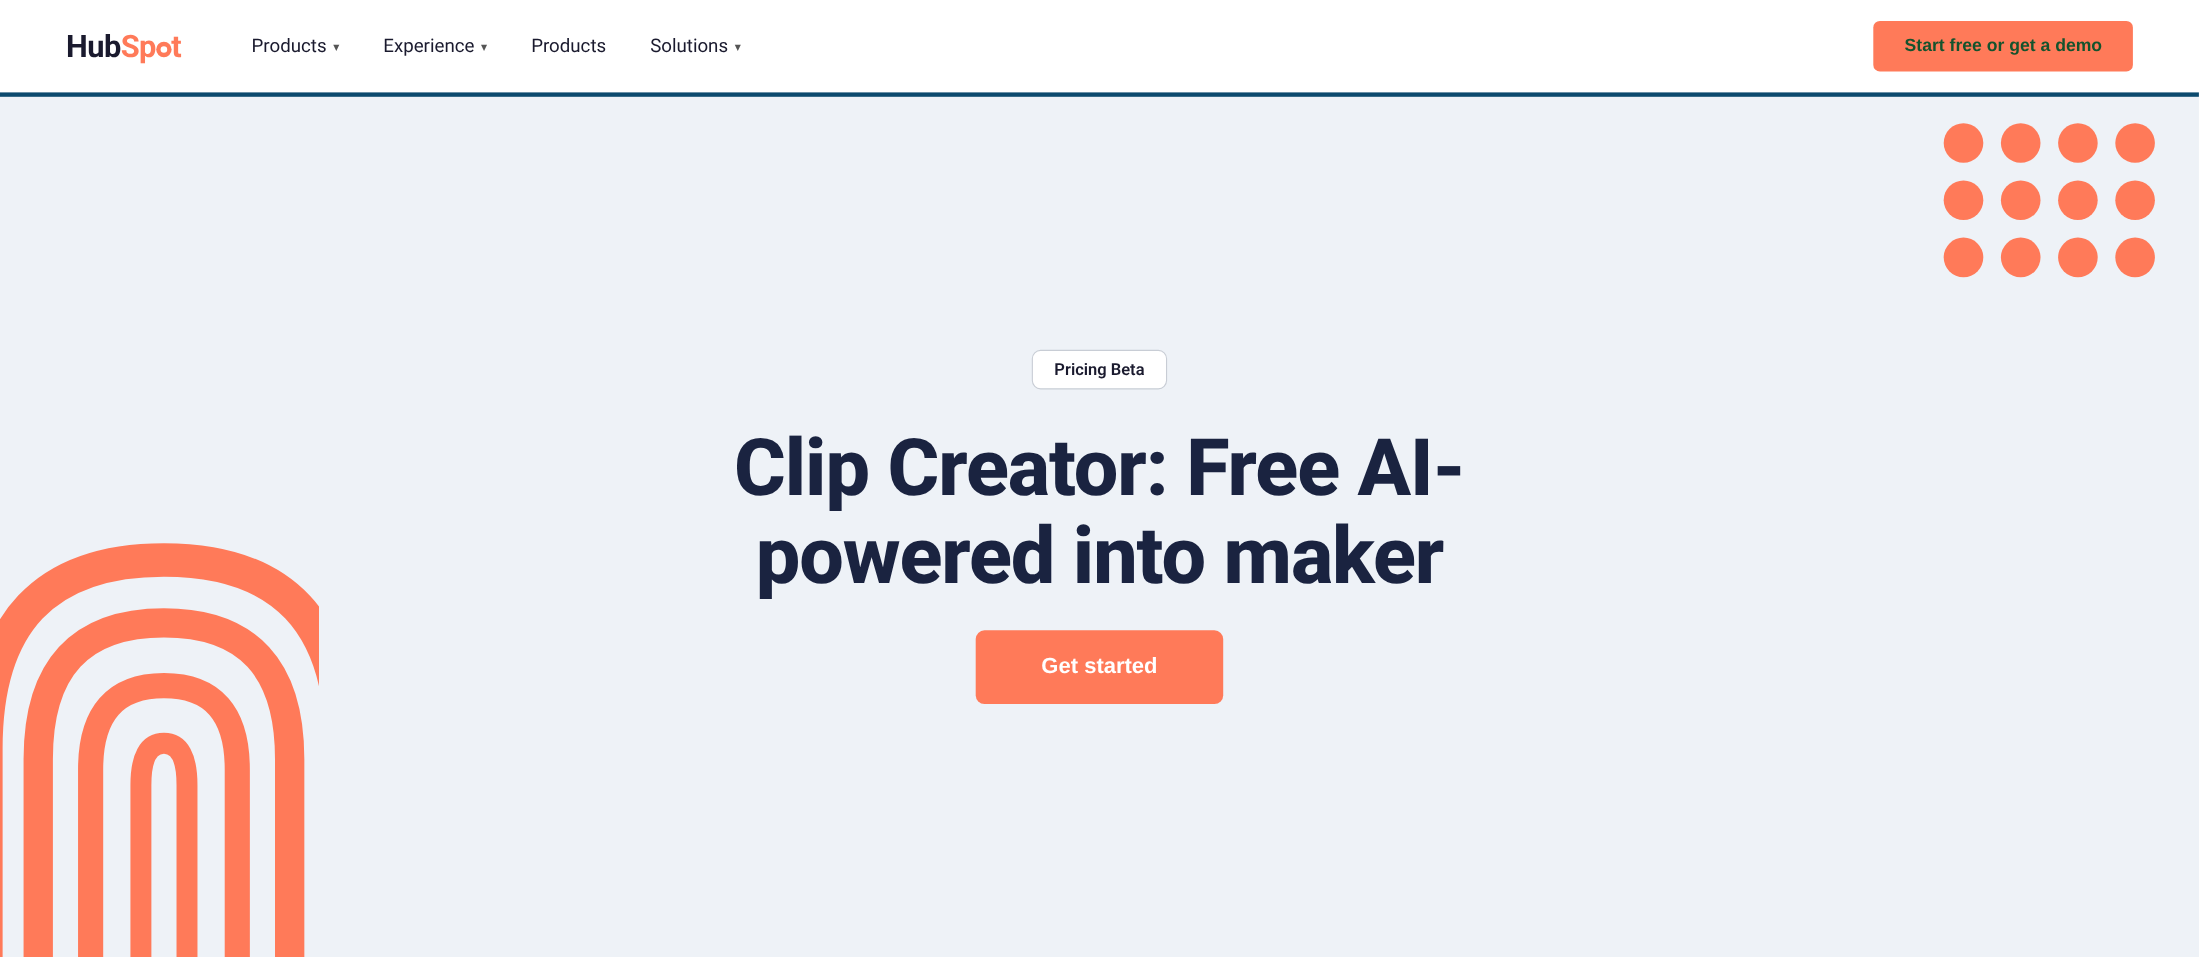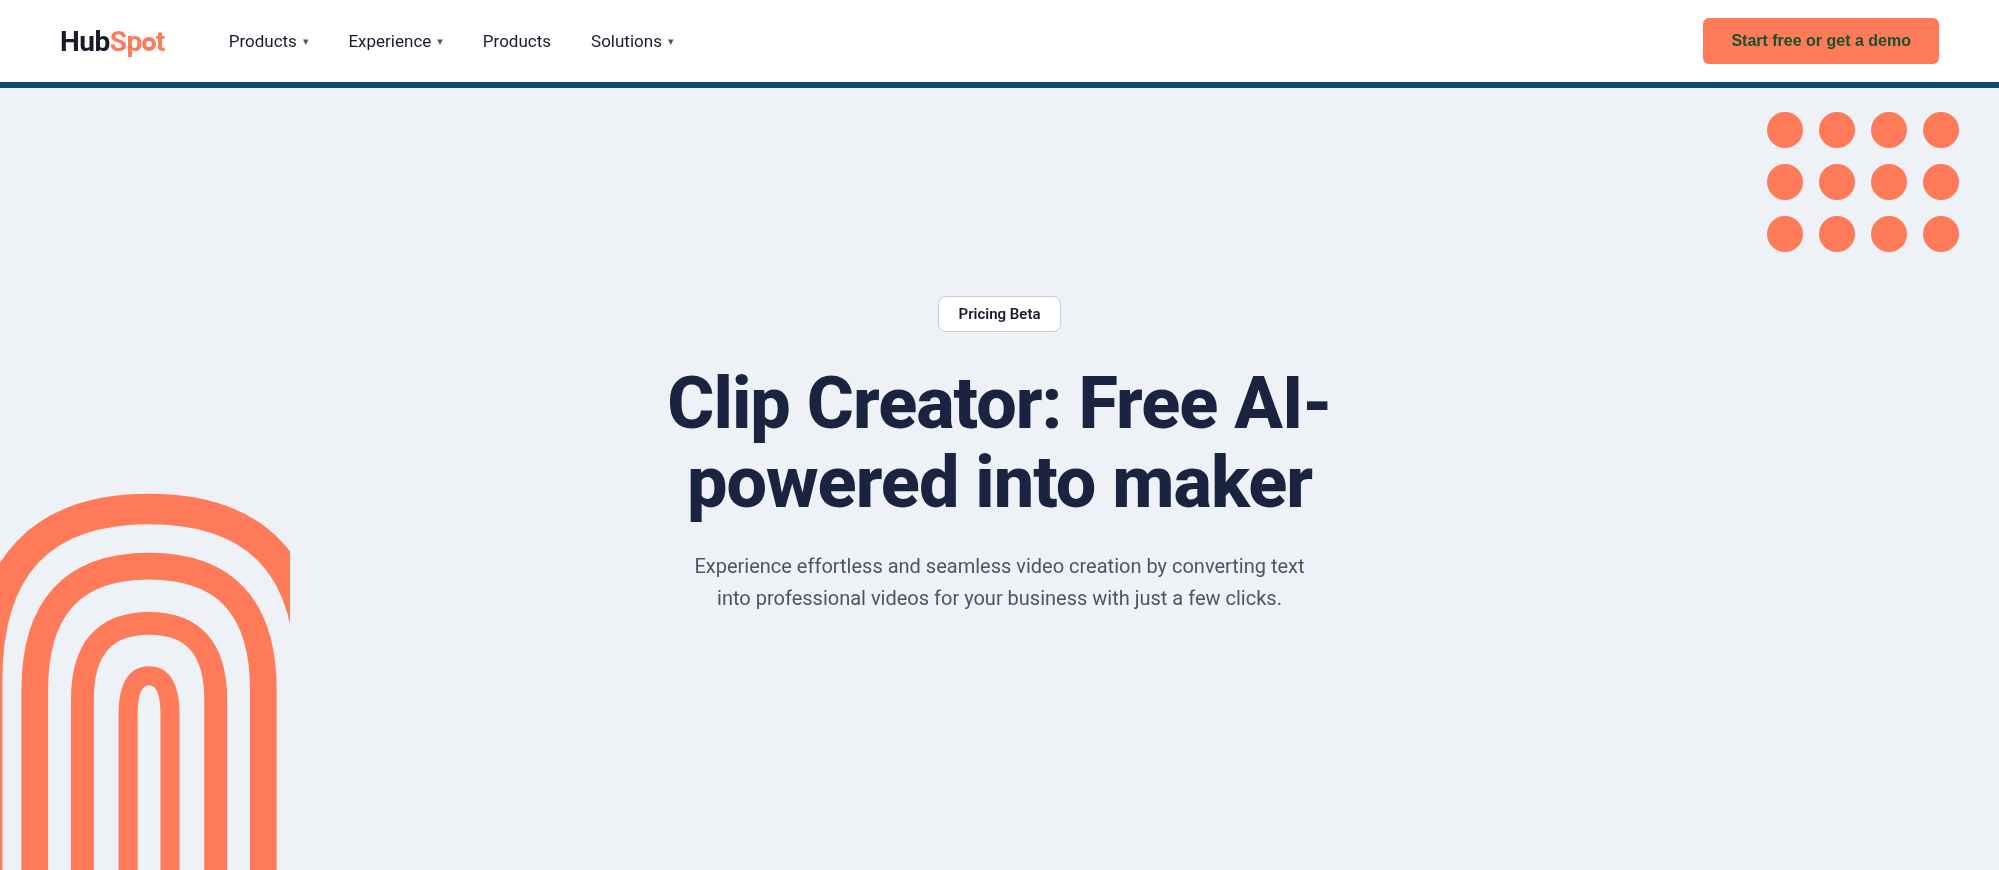--- a/index.html
+++ b/index.html
@@ -15,21 +15,21 @@
       overflow: hidden;
     }
 
     
     nav {
       background: #ffffff;
       height: 88px;
       display: flex;
       align-items: center;
       padding: 0 60px;
-      border-bottom: 6px solid #0c4a6e;
+      border-bottom: 4px solid #0c4a6e;
       position: relative;
       z-index: 10;
     }
 
     .nav-logo {
       display: flex;
       align-items: center;
       margin-right: 48px;
     }
 
@@ -230,16 +230,16 @@
 
       <path d="M110 420 L110 220 Q110 140 180 140 Q250 140 250 220 L250 420" stroke="#ff7a59" stroke-width="24" fill="none" stroke-linecap="round"></path>
 
       <path d="M158 420 L158 235 Q158 195 180 195 Q202 195 202 235 L202 420" stroke="#ff7a59" stroke-width="20" fill="none" stroke-linecap="round"></path>
     </svg>
   </div>
 
   <div class="hero-content">
     <span class="public-beta-badge">Pricing Beta</span>
     <h1 class="hero-title">Clip Creator: Free AI-powered into maker</h1>
-    <p class="hero-subtitle">Experience effortless and seamless video creation by converting text into professional videos for your business with just a few clicks.</p>
+    <button class="hero-cta">Get started</button>
   </div>
 
 </section>
 
 </body></html>

